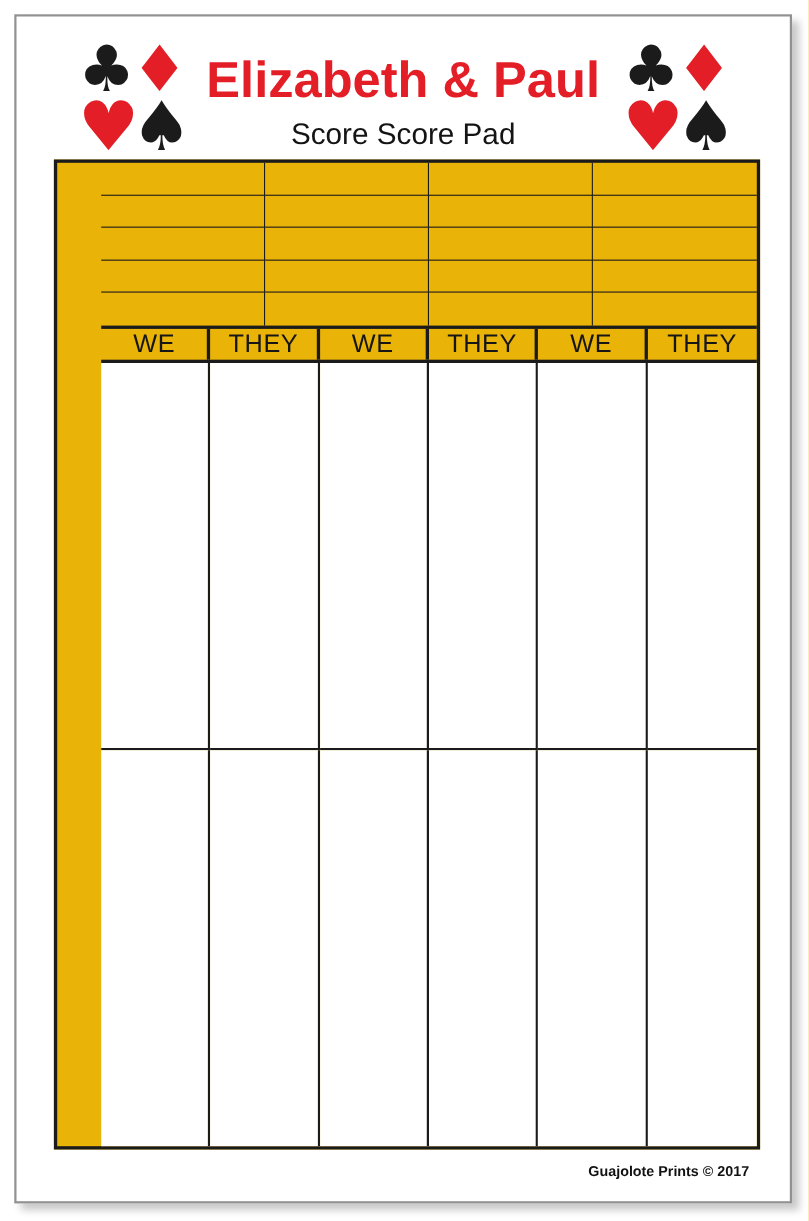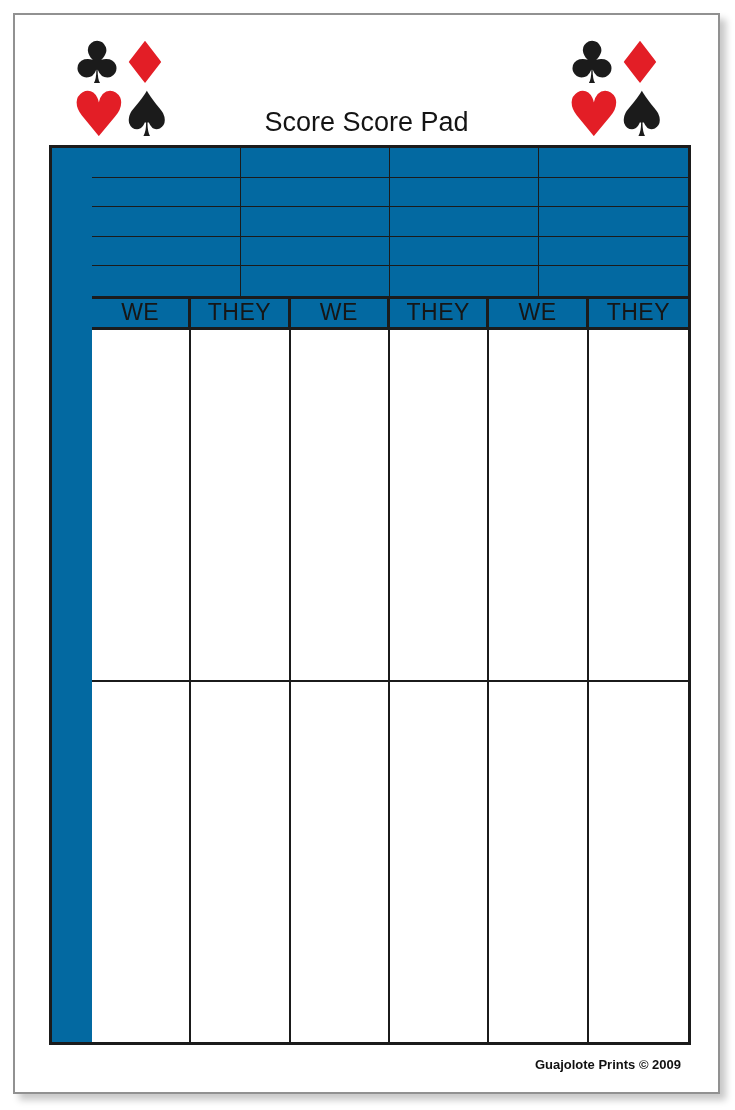--- a/index.html
+++ b/index.html
@@ -56,21 +56,21 @@
     font-size:27px; font-weight:normal;
     color:#141414;
     white-space:nowrap;
   }
 
   
   .score-table{
     position:absolute; left:34px; top:130px;
     width:642px;
     border:3px solid var(--ink);
-    background:#0369a1;
+    background:#eab308;
     padding-left:40px;
   }
   .info-grid{
     display:grid;
     grid-template-columns:repeat(4,1fr);
     grid-template-rows:repeat(5,29.6px);
   }
   .info-cell{ border-color:var(--ink); }
   .info-cell:not(:nth-child(4n)){ border-right:1.5px solid var(--ink); }
   .info-cell:not(:nth-child(n+17)){ border-bottom:1.5px solid var(--ink); }
@@ -119,20 +119,21 @@
     <span class="suit black row2">♠</span>
   </div>
 
   <div class="suit-cluster right">
     <span class="suit black">♣</span>
     <span class="suit red">♦</span>
     <span class="suit red row2">♥</span>
     <span class="suit black row2">♠</span>
   </div>
 
+  <div class="pad-title">Elizabeth &amp; Paul</div>
   <div class="pad-subtitle">Score Score Pad</div>
 
   <div class="score-table">
 
     <div class="info-grid">
       <div class="info-cell"></div>
       <div class="info-cell"></div>
       <div class="info-cell"></div>
       <div class="info-cell"></div>
       <div class="info-cell"></div>
@@ -172,15 +173,15 @@
       <div class="score-cell"></div>
       <div class="score-cell"></div>
       <div class="score-cell"></div>
       <div class="score-cell"></div>
       <div class="score-cell"></div>
       <div class="score-cell"></div>
     </div>
 
   </div>
 
-  <div class="copyright">Guajolote Prints © 2009</div>
+  <div class="copyright">Guajolote Prints © 2017</div>
 
 </div>
 
 </body></html>

